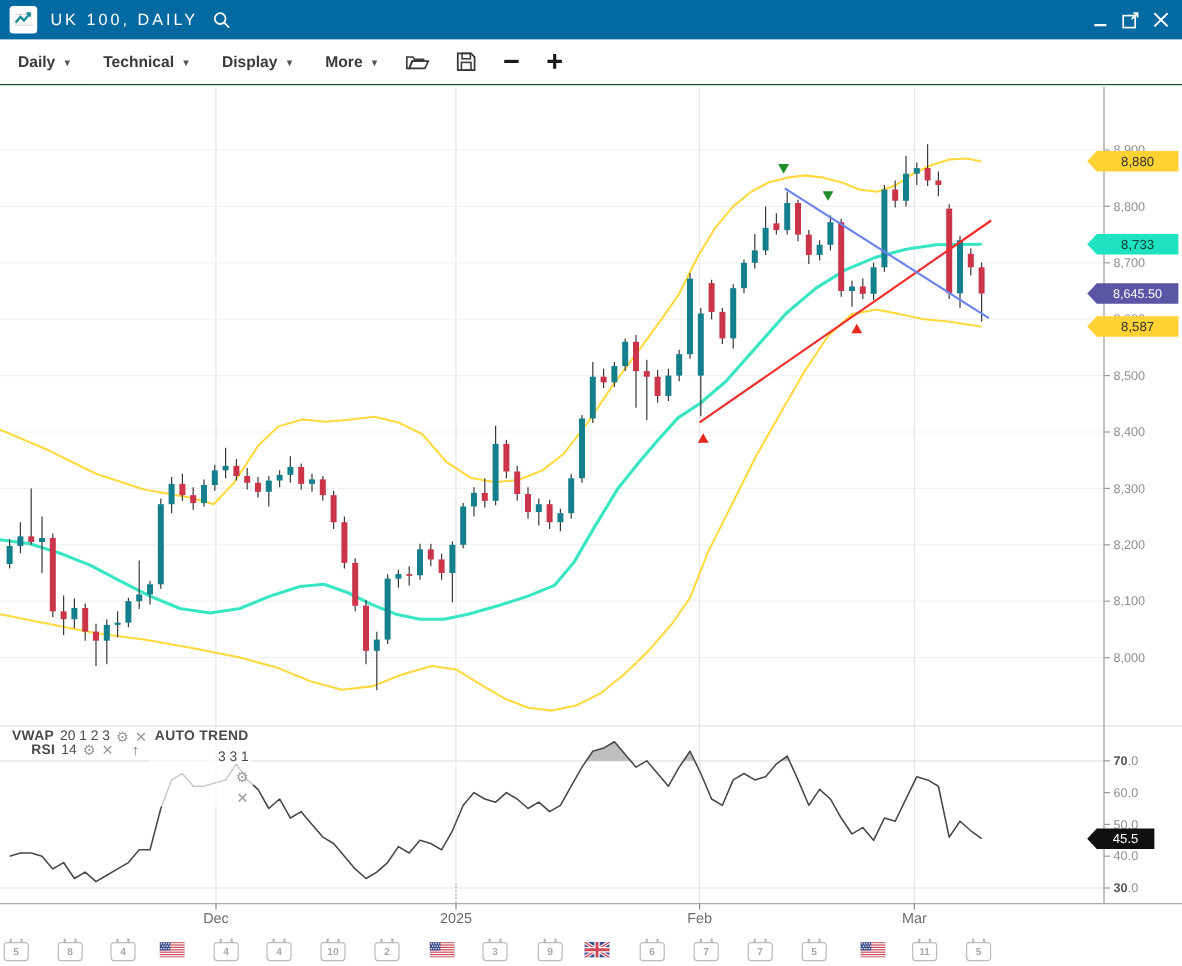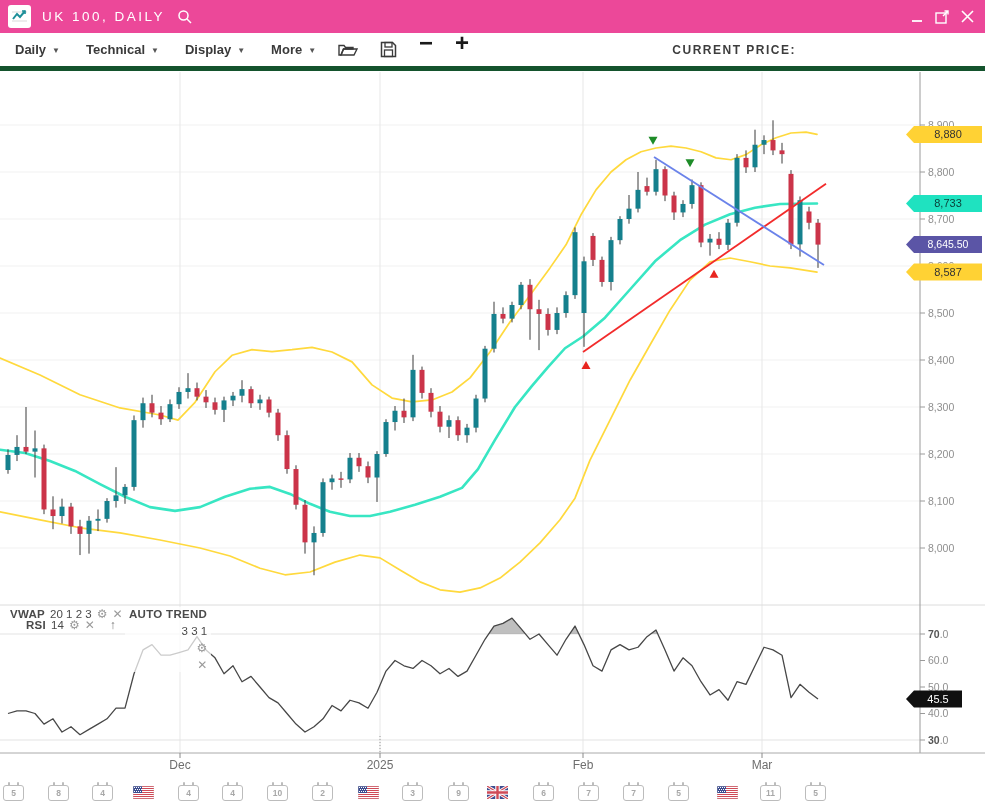--- a/index.html
+++ b/index.html
@@ -1,23 +1,23 @@
 <!DOCTYPE html>
 <html><head>
 <meta charset="utf-8">
 <style>
   html,body{margin:0;padding:0;background:#fff;}
   body{width:985px;height:805px;overflow:hidden;font-family:"Liberation Sans",sans-serif;position:relative;}
-  .titlebar{position:absolute;left:0;top:0;width:985px;height:33px;background:#ec4899;display:flex;align-items:center;}
+  .titlebar{position:absolute;left:0;top:0;width:985px;height:33px;background:#0369a1;display:flex;align-items:center;}
   .logo{width:23px;height:23px;background:#fff;border-radius:3px;margin-left:8px;display:flex;align-items:center;justify-content:center;}
   .tb-title{color:#fff;font-size:13.5px;letter-spacing:2.5px;margin-left:11px;font-weight:400;}
   .tb-search{margin-left:12px;display:flex;align-items:center;}
   .tb-controls{margin-left:auto;display:flex;align-items:center;gap:10px;margin-right:10px;}
   .tb-controls svg{display:block;}
-  .toolbar{position:absolute;left:0;top:33px;width:985px;height:38px;background:#fff;border-bottom:5px solid #14532d;display:flex;box-sizing:border-box;}
+  .toolbar{position:absolute;left:0;top:33px;width:985px;height:38px;background:#fff;border-bottom:1px solid #14532d;display:flex;align-items:center;box-sizing:border-box;}
   .menu-btn{display:flex;align-items:center;gap:6px;font-size:13px;font-weight:700;color:#3a3a3a;margin-left:26px;cursor:pointer;}
   .menu-btn:first-child{margin-left:15px;}
   .caret{font-size:8px;color:#555;transform:translateY(1px);}
   .tool-icon{margin-left:22px;display:flex;align-items:center;cursor:pointer;}
   .zoom-btn{font-size:24px;font-weight:700;color:#1a1a1a;margin-left:22px;line-height:20px;cursor:pointer;}
   .price-cluster{margin-left:auto;display:flex;align-items:center;margin-right:0;}
   .cp-label{font-size:12px;letter-spacing:1.5px;color:#3d3d3d;font-weight:600;}
   .price-box{width:78px;height:27px;display:flex;align-items:center;justify-content:center;color:#fff;font-size:15px;gap:4px;}
   .price-box .dec{font-size:10px;}
   .price-box .dir{font-size:10px;line-height:10px;}
@@ -98,31 +98,20 @@
   </span>
   <span class="tool-icon">
     <svg width="17" height="17" viewBox="0 0 17 17">
         <path d="M1.5 1.5h11l3 3v11h-14z" fill="none" stroke="#3a3a3a" stroke-width="1.5"></path>
         <rect x="4.5" y="9" width="8" height="6.5" fill="none" stroke="#3a3a3a" stroke-width="1.3"></rect>
         <rect x="5" y="1.5" width="7" height="4.5" fill="none" stroke="#3a3a3a" stroke-width="1.3"></rect>
       </svg>
   </span>
   <span class="zoom-btn">−</span>
   <span class="zoom-btn">+</span>
-  <div class="price-cluster">
-    <span class="cp-label">CURRENT PRICE:</span>
-    <div class="price-box bid-box">
-      <span class="dir">▼</span>
-        <span><span>8645.</span><span class="dec">0</span></span>
-    </div>
-    <div class="price-box ask-box">
-      <span><span>8646.</span><span class="dec">0</span></span>
-        <span class="dir">▲</span>
-    </div>
-  </div>
 </div>
 
 <div class="chart-wrap">
   <svg id="chart-svg" width="985" height="713" viewBox="0 72 985 713">
       <g>
         <line x1="0" y1="125" x2="920" y2="125" stroke="#f1f1f1"></line>
         <line x1="0" y1="172" x2="920" y2="172" stroke="#f1f1f1"></line>
         <line x1="0" y1="219" x2="920" y2="219" stroke="#f1f1f1"></line>
         <line x1="0" y1="266" x2="920" y2="266" stroke="#f1f1f1"></line>
         <line x1="0" y1="313" x2="920" y2="313" stroke="#f1f1f1"></line>

